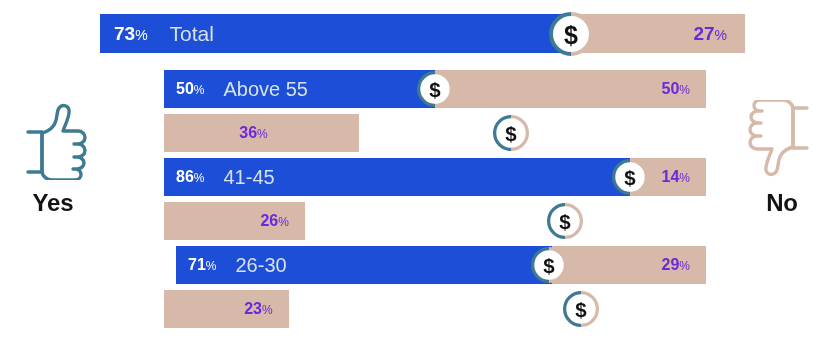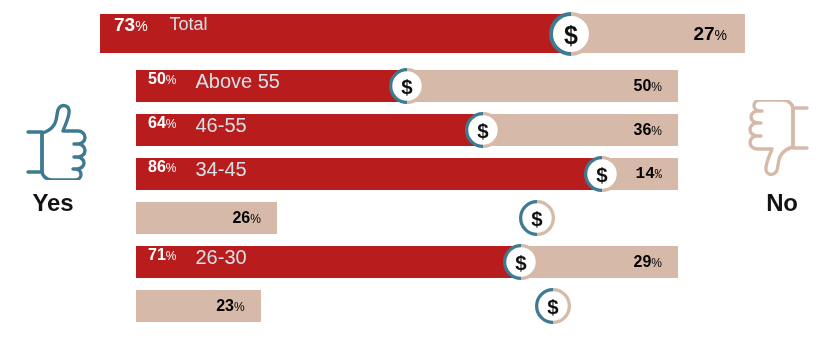--- a/index.html
+++ b/index.html
@@ -16,51 +16,51 @@
   .side.right{left:727px;top:100px;}
   .side svg{display:block;margin:0 auto;}
   .side-label{
     font-size:24px;font-weight:bold;color:#131313;
     margin-top:9px;letter-spacing:-0.2px;
   }
 
   
   .row{position:absolute;display:flex;align-items:stretch;}
   .row .yes{
-    background:#b91c1c;display:flex;
+    background:#1d4ed8;display:flex;align-items:center;
     box-sizing:border-box;position:relative;
   }
   .row .no{
     background:#D6B9A8;display:flex;align-items:center;
     justify-content:flex-end;box-sizing:border-box;position:relative;
   }
   .pct-yes{
     color:#FFFFFF;font-weight:bold;white-space:nowrap;
   }
   .pct-yes .sym{font-weight:normal;}
   .cat-label{
     color:#D4E1E6;font-weight:normal;white-space:nowrap;
   }
   .pct-no{
-    color:#000000;font-weight:bold;white-space:nowrap;
+    color:#6d28d9;font-weight:bold;white-space:nowrap;
   }
   .pct-no .sym{font-weight:normal;}
 
   
   .row.total{left:100px;top:14px;width:645px;height:39px;}
   .row.total .yes{padding-left:14px;}
   .row.total .pct-yes{font-size:19px;}
   .row.total .pct-yes .sym{font-size:14px;}
-  .row.total .cat-label{font-size:18px;margin-left:22px;}
+  .row.total .cat-label{font-size:21px;margin-left:22px;}
   .row.total .no{padding-right:18px;}
   .row.total .pct-no{font-size:19px;}
   .row.total .pct-no .sym{font-size:14px;}
 
   
-  .row.cat{left:136px;width:542px;height:32px;}
+  .row.cat{left:164px;width:542px;height:38px;}
   .row.cat .yes{padding-left:12px;}
   .row.cat .pct-yes{font-size:16px;}
   .row.cat .pct-yes .sym{font-size:12px;}
   .row.cat .cat-label{font-size:20px;margin-left:19px;}
   .row.cat .no{padding-right:16px;}
   .row.cat .pct-no{font-size:16px;}
   .row.cat .pct-no .sym{font-size:12px;}
 
   
   .dollar{
@@ -140,42 +140,38 @@
         <div class="dollar" style="left: 50%;">
           <svg width="36" height="36" viewBox="0 0 44 44">
             <circle cx="22" cy="22" r="20" fill="#FFFFFF"></circle>
             <path d="M22 2 A20 20 0 0 0 22 42" fill="none" stroke="#3E7A92" stroke-width="4"></path>
             <path d="M22 2 A20 20 0 0 1 22 42" fill="none" stroke="#D6B9A8" stroke-width="4"></path>
             <text x="22" y="31.5" text-anchor="middle" font-family="'Liberation Sans',sans-serif" font-size="25" font-weight="bold" fill="#111111">$</text>
           </svg>
         </div>
       </div>
       <div class="row cat" style="top: 114px;">
-        <div class="yes" style="width: 64%;">
-          <span class="pct-yes"><span>64</span><span class="sym">%</span></span>
-          <span class="cat-label">46-55</span>
-        </div>
-        <div class="no" style="width: 36%;">
+        <div class="no" style="width: 36%; justify-content: center;">
           <span class="pct-no"><span>36</span><span class="sym">%</span></span>
         </div>
         <div class="dollar" style="left: 64%;">
           <svg width="36" height="36" viewBox="0 0 44 44">
             <circle cx="22" cy="22" r="20" fill="#FFFFFF"></circle>
             <path d="M22 2 A20 20 0 0 0 22 42" fill="none" stroke="#3E7A92" stroke-width="4"></path>
             <path d="M22 2 A20 20 0 0 1 22 42" fill="none" stroke="#D6B9A8" stroke-width="4"></path>
             <text x="22" y="31.5" text-anchor="middle" font-family="'Liberation Sans',sans-serif" font-size="25" font-weight="bold" fill="#111111">$</text>
           </svg>
         </div>
       </div>
       <div class="row cat" style="top: 158px;">
         <div class="yes" style="width: 86%;">
           <span class="pct-yes"><span>86</span><span class="sym">%</span></span>
-          <span class="cat-label">34-45</span>
-        </div>
-        <div class="no" style="width: 14%; font-family: Liberation Mono, monospace;">
+          <span class="cat-label">41-45</span>
+        </div>
+        <div class="no" style="width: 14%;">
           <span class="pct-no"><span>14</span><span class="sym">%</span></span>
         </div>
         <div class="dollar" style="left: 86%;">
           <svg width="36" height="36" viewBox="0 0 44 44">
             <circle cx="22" cy="22" r="20" fill="#FFFFFF"></circle>
             <path d="M22 2 A20 20 0 0 0 22 42" fill="none" stroke="#3E7A92" stroke-width="4"></path>
             <path d="M22 2 A20 20 0 0 1 22 42" fill="none" stroke="#D6B9A8" stroke-width="4"></path>
             <text x="22" y="31.5" text-anchor="middle" font-family="'Liberation Sans',sans-serif" font-size="25" font-weight="bold" fill="#111111">$</text>
           </svg>
         </div>
@@ -187,21 +183,21 @@
         <div class="dollar" style="left: 74%;">
           <svg width="36" height="36" viewBox="0 0 44 44">
             <circle cx="22" cy="22" r="20" fill="#FFFFFF"></circle>
             <path d="M22 2 A20 20 0 0 0 22 42" fill="none" stroke="#3E7A92" stroke-width="4"></path>
             <path d="M22 2 A20 20 0 0 1 22 42" fill="none" stroke="#D6B9A8" stroke-width="4"></path>
             <text x="22" y="31.5" text-anchor="middle" font-family="'Liberation Sans',sans-serif" font-size="25" font-weight="bold" fill="#111111">$</text>
           </svg>
         </div>
       </div>
       <div class="row cat" style="top: 246px;">
-        <div class="yes" style="width: 71%;">
+        <div class="yes" style="width: 71%; margin-left: 12px;">
           <span class="pct-yes"><span>71</span><span class="sym">%</span></span>
           <span class="cat-label">26-30</span>
         </div>
         <div class="no" style="width: 29%;">
           <span class="pct-no"><span>29</span><span class="sym">%</span></span>
         </div>
         <div class="dollar" style="left: 71%;">
           <svg width="36" height="36" viewBox="0 0 44 44">
             <circle cx="22" cy="22" r="20" fill="#FFFFFF"></circle>
             <path d="M22 2 A20 20 0 0 0 22 42" fill="none" stroke="#3E7A92" stroke-width="4"></path>

